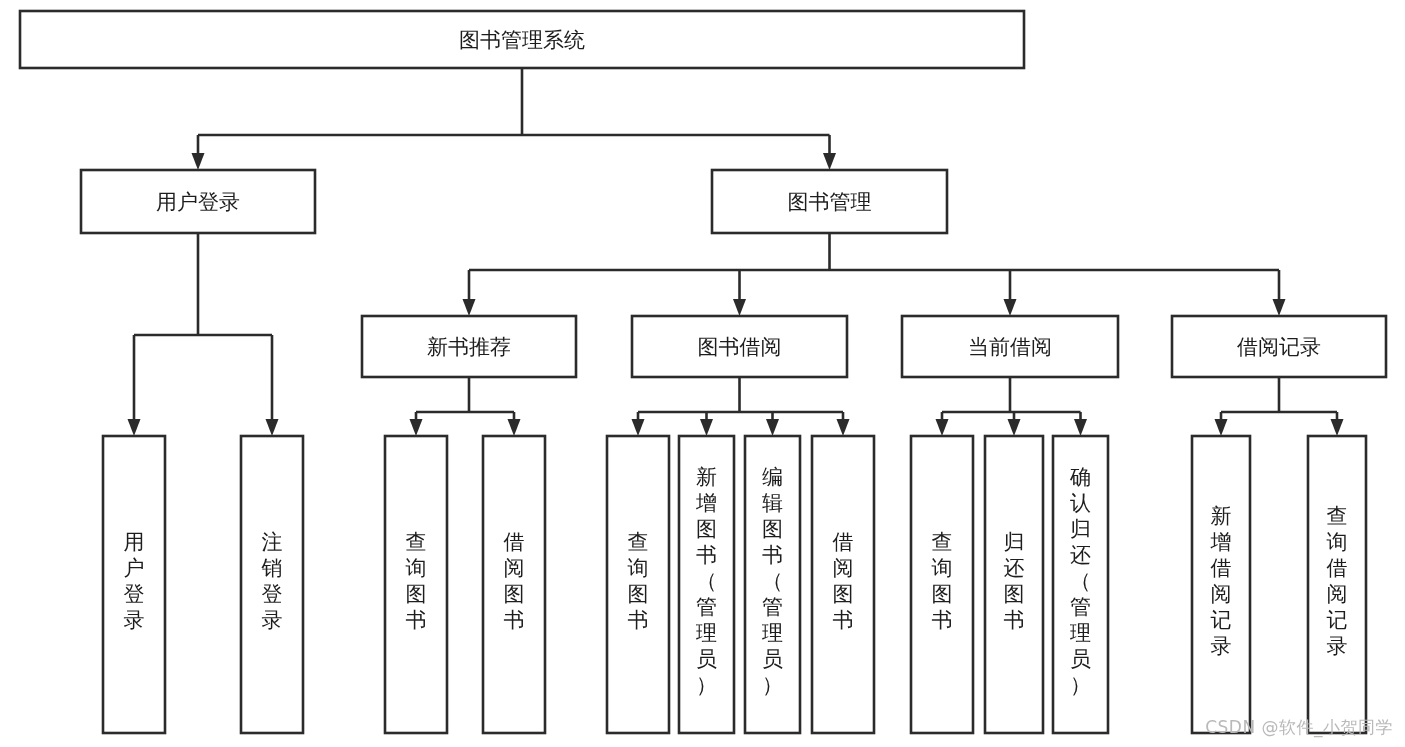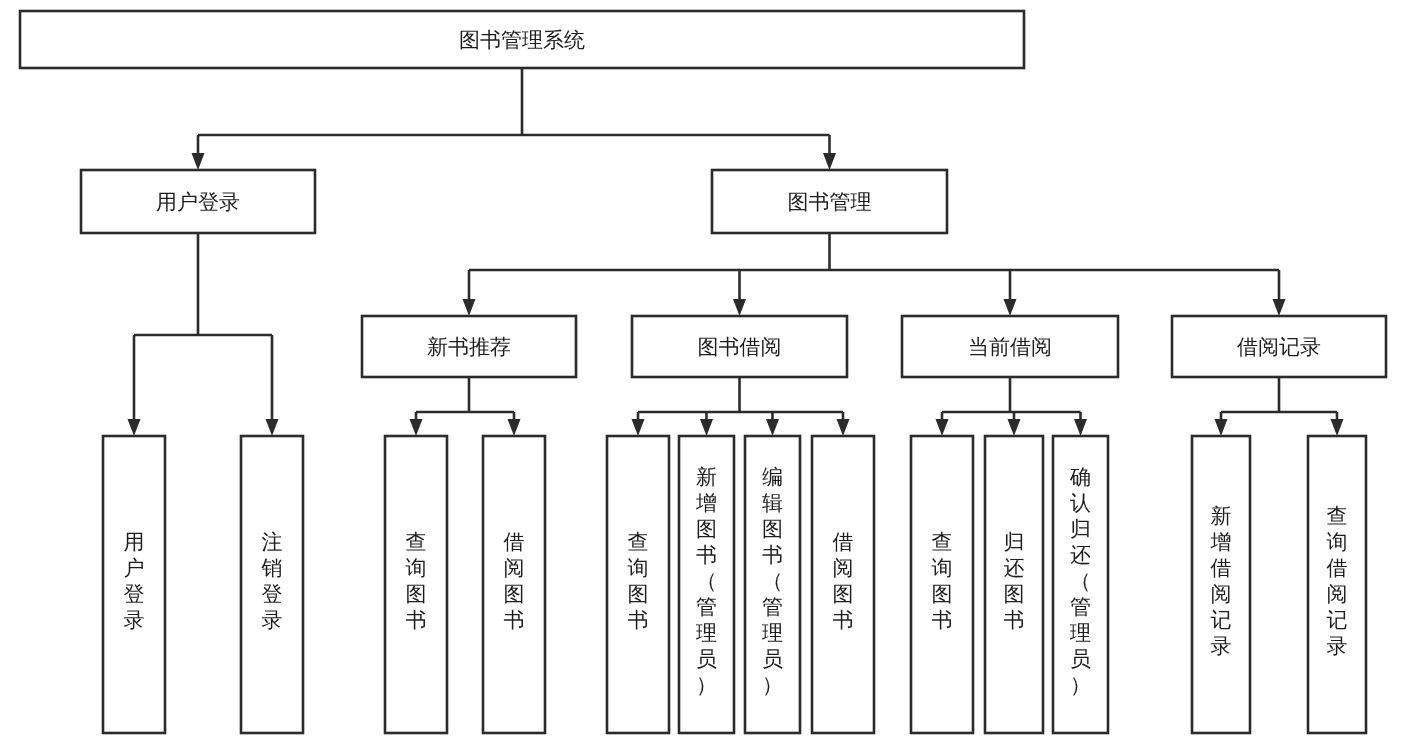--- a/index.html
+++ b/index.html
@@ -214,13 +214,14 @@
         <g>
           <rect x="1192" y="436" width="58" height="297" class="node-rect"></rect>
           <text x="1221" y="522.5" class="node-label-v"><tspan x="1221" dy="0">新</tspan><tspan x="1221" dy="26">增</tspan><tspan x="1221" dy="26">借</tspan><tspan x="1221" dy="26">阅</tspan><tspan x="1221" dy="26">记</tspan><tspan x="1221" dy="26">录</tspan></text>
         </g>
         <g>
           <rect x="1308" y="436" width="58" height="297" class="node-rect"></rect>
           <text x="1337" y="522.5" class="node-label-v"><tspan x="1337" dy="0">查</tspan><tspan x="1337" dy="26">询</tspan><tspan x="1337" dy="26">借</tspan><tspan x="1337" dy="26">阅</tspan><tspan x="1337" dy="26">记</tspan><tspan x="1337" dy="26">录</tspan></text>
         </g>
       </g>
   </svg>
+  <div class="watermark">CSDN @软件_小贺同学</div>
 </div>
 
 </body></html>

